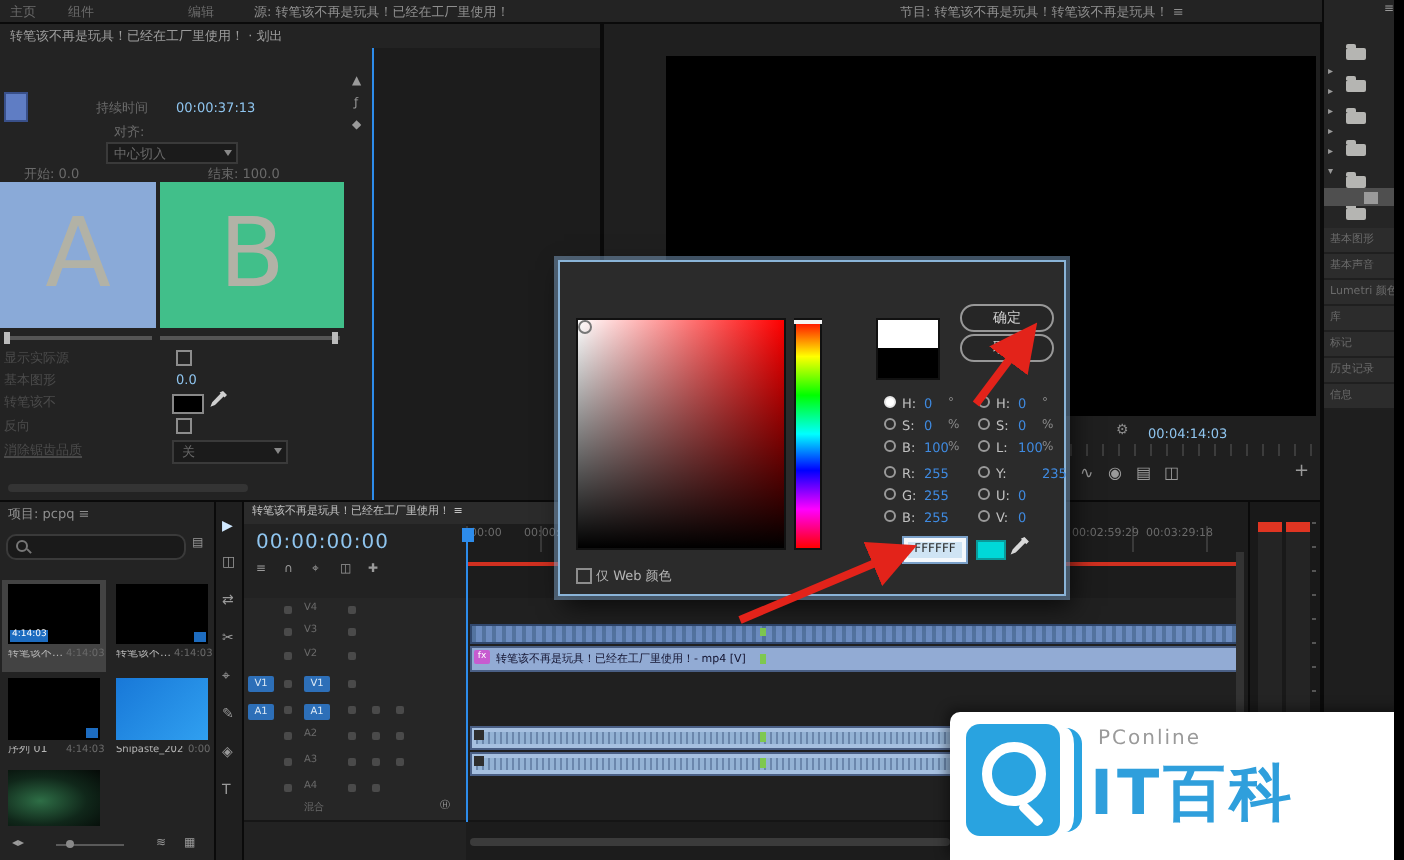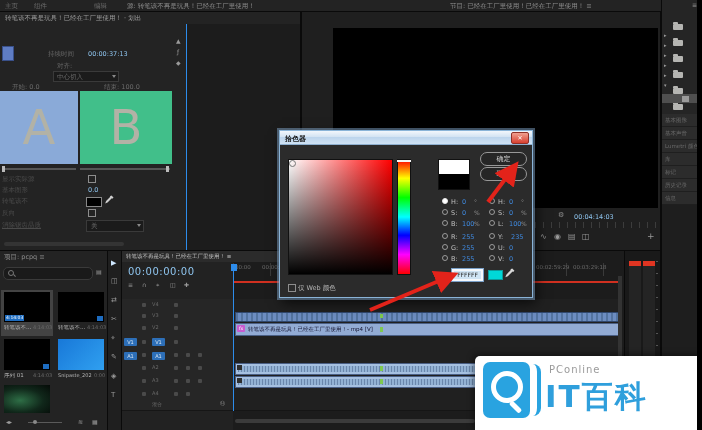--- a/index.html
+++ b/index.html
@@ -31,21 +31,21 @@
 </head>
 <body>
 
 <div id="screen">
 
   <div class="abs panel" style="left:0;top:0;width:702px;height:11px;border-bottom:1px solid #0a0a0a;">
     <span class="abs txt dim" style="left:5px;top:3px;">主页</span>
     <span class="abs txt dim" style="left:34px;top:3px;">组件</span>
     <span class="abs txt dim" style="left:74px;top:3px;margin-left:20px;">编辑</span>
     <span class="abs txt" style="left:127px;top:3px;width:165px;overflow:hidden;">源: 转笔该不再是玩具！已经在工厂里使用！</span>
-    <span class="abs txt" style="left:450px;top:3px;width:200px;overflow:hidden;">节目: 已经在工厂里使用！已经在工厂里使用！ ≡</span>
+    <span class="abs txt" style="left:450px;top:3px;width:200px;overflow:hidden;">节目: 转笔该不再是玩具！转笔该不再是玩具！ ≡</span>
   </div>
 
   <div class="abs panel" style="left:0;top:12px;width:300px;height:238px;">
     <span class="abs txt" style="left:5px;top:3px;width:175px;overflow:hidden;color:#9d9d9d;">转笔该不再是玩具！已经在工厂里使用！ · 划出</span>
 
     <div class="abs" style="left:187px;top:12px;width:113px;height:226px;background:#1c1c1c;"></div>
     <div class="abs" style="left:186px;top:12px;width:1px;height:226px;background:#2d8ceb;"></div>
     <span class="abs glyph dim" style="left:176px;top:26px;font-size:6px;">▲</span>
     <span class="abs glyph dim" style="left:177px;top:37px;font-size:6px;">ƒ</span>
     <span class="abs glyph dim" style="left:176px;top:48px;font-size:6px;">◆</span>
@@ -313,26 +313,20 @@
     <div class="abs" style="left:4px;top:10px;width:12px;height:148px;background:#242424;">
       <div class="abs" style="left:0;top:0;width:12px;height:5px;background:#e03522;"></div>
     </div>
     <div class="abs" style="left:18px;top:10px;width:12px;height:148px;background:#242424;">
       <div class="abs" style="left:0;top:0;width:12px;height:5px;background:#e03522;"></div>
     </div>
     <div class="abs" style="left:31px;top:10px;width:2px;height:148px;background:repeating-linear-gradient(180deg,#555 0 1px,transparent 1px 12px);"></div>
   </div>
 
   <div class="abs" style="left:279px;top:130px;width:252px;height:166px;z-index:20;border:1px solid #8ab4d8;box-shadow:0 0 0 2px rgba(140,180,220,.45),3px 5px 12px rgba(0,0,0,.7);background:#2b2b2b;">
-    <div class="abs" style="left:0;top:0;width:252px;height:13px;background:linear-gradient(#f2f7fc,#d3e3f3 45%,#bcd4ec 46%,#cfe2f4);border-bottom:1px solid #8fb0d0;">
-      <span style="position:absolute;left:5px;top:3px;font-size:7px;font-weight:bold;color:#1c1c1c;">拾色器</span>
-      <div class="abs" style="right:3px;top:1px;width:16px;height:10px;background:linear-gradient(#f0a090,#d84030);border:1px solid #903028;border-radius:2px;color:#fff;font-size:6px;text-align:center;line-height:10px;">
-        <span>✕</span>
-      </div>
-    </div>
 
     <div class="abs" style="left:8px;top:28px;width:103px;height:114px;border:1px solid #111;background:linear-gradient(to bottom,rgba(0,0,0,0),#000),linear-gradient(to right,#fff,#f00);">
       <div class="abs" style="left:0px;top:0px;width:5px;height:5px;border:1px solid #777;border-radius:50%;"></div>
     </div>
 
     <div class="abs" style="left:117px;top:28px;width:12px;height:114px;border:1px solid #111;background:linear-gradient(180deg,#f00,#ff0 16%,#0f0 33%,#0ff 50%,#00f 66%,#f0f 83%,#f00);">
       <div class="abs" style="left:-1px;top:0;width:14px;height:2px;background:#f5f5f5;"></div>
     </div>
 
     <div class="abs" style="left:158px;top:28px;width:30px;height:15px;background:#fff;border:1px solid #111;"></div>
@@ -370,21 +364,21 @@
     <div class="abs radio" style="left:209px;top:78px;"></div>
     <span class="abs cp-lbl" style="left:218px;top:78px;">S:</span>
     <span class="abs cp-val" style="left:229px;top:78px;">0</span>
     <span class="abs cp-unit" style="left:241px;top:78px;">%</span>
     <div class="abs radio" style="left:209px;top:89px;"></div>
     <span class="abs cp-lbl" style="left:218px;top:89px;">L:</span>
     <span class="abs cp-val" style="left:229px;top:89px;">100</span>
     <span class="abs cp-unit" style="left:241px;top:89px;">%</span>
     <div class="abs radio" style="left:209px;top:102px;"></div>
     <span class="abs cp-lbl" style="left:218px;top:102px;">Y:</span>
-    <span class="abs cp-val" style="left:231px;top:102px;">235</span>
+    <span class="abs cp-val" style="left:241px;top:102px;">235</span>
     <div class="abs radio" style="left:209px;top:113px;"></div>
     <span class="abs cp-lbl" style="left:218px;top:113px;">U:</span>
     <span class="abs cp-val" style="left:229px;top:113px;">0</span>
     <div class="abs radio" style="left:209px;top:124px;"></div>
     <span class="abs cp-lbl" style="left:218px;top:124px;">V:</span>
     <span class="abs cp-val" style="left:229px;top:124px;">0</span>
 
     <span class="abs cp-unit" style="left:164px;top:141px;">#</span>
     <div class="abs" style="left:171px;top:137px;width:31px;height:12px;background:#f4f8fc;border:1px solid #7aa0c8;">
       <span style="display:block;font-size:6px;color:#2a2a2a;background:#cfe4f4;margin:2px 2px;text-align:center;line-height:8px;">FFFFFF</span>

